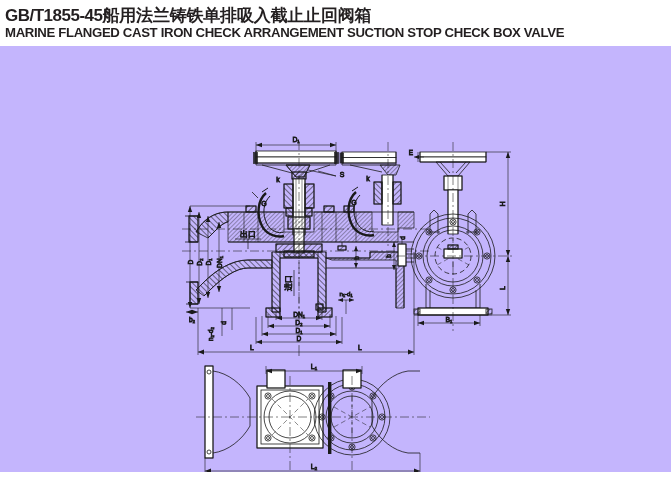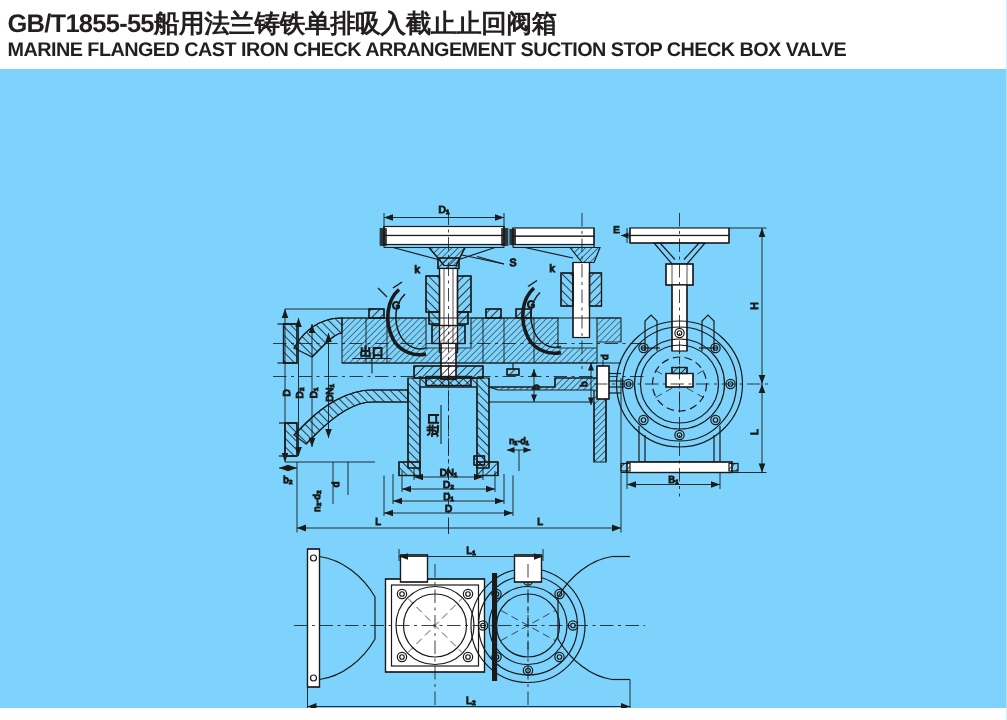--- a/index.html
+++ b/index.html
@@ -21,36 +21,36 @@
   .title-cn .code{letter-spacing:-0.5px;}
   .title-en{
     position:absolute;left:5px;top:25px;
     font-size:13.2px;font-weight:bold;color:#231f20;
     letter-spacing:-0.35px;white-space:nowrap;
   }
 
   
   .canvas{
     position:absolute;left:0;top:46px;width:671px;height:426px;
-    background:#7dd3fc;overflow:hidden;
+    background:#c4b5fd;overflow:hidden;
   }
   svg.dwg{position:absolute;left:0;top:0;width:671px;height:426px;display:block;}
 
   .foot{position:absolute;left:0;top:472px;width:671px;height:8px;background:#ffffff;}
 
   
   text{font-family:"Liberation Sans","DejaVu Sans",sans-serif;fill:#1a1a1a;}
 </style>
 </head>
 <body>
 
 <div class="page">
 
   <div class="header">
-    <div class="title-cn"><span class="code">GB/T1855-55</span><span>船用法兰铸铁单排吸入截止止回阀箱</span></div>
+    <div class="title-cn"><span class="code">GB/T1855-45</span><span>船用法兰铸铁单排吸入截止止回阀箱</span></div>
     <div class="title-en">MARINE FLANGED CAST IRON CHECK ARRANGEMENT SUCTION STOP CHECK BOX VALVE</div>
   </div>
 
   <div class="canvas">
   <svg class="dwg" viewBox="0 0 671 426">
     <defs>
       <pattern id="hatchA" width="4" height="4" patternTransform="rotate(45)" patternUnits="userSpaceOnUse">
         <line x1="0" y1="0" x2="0" y2="4" stroke="#1a1a1a" stroke-width="1.1"></line>
       </pattern>
       <pattern id="hatchB" width="4" height="4" patternTransform="rotate(-45)" patternUnits="userSpaceOnUse">

